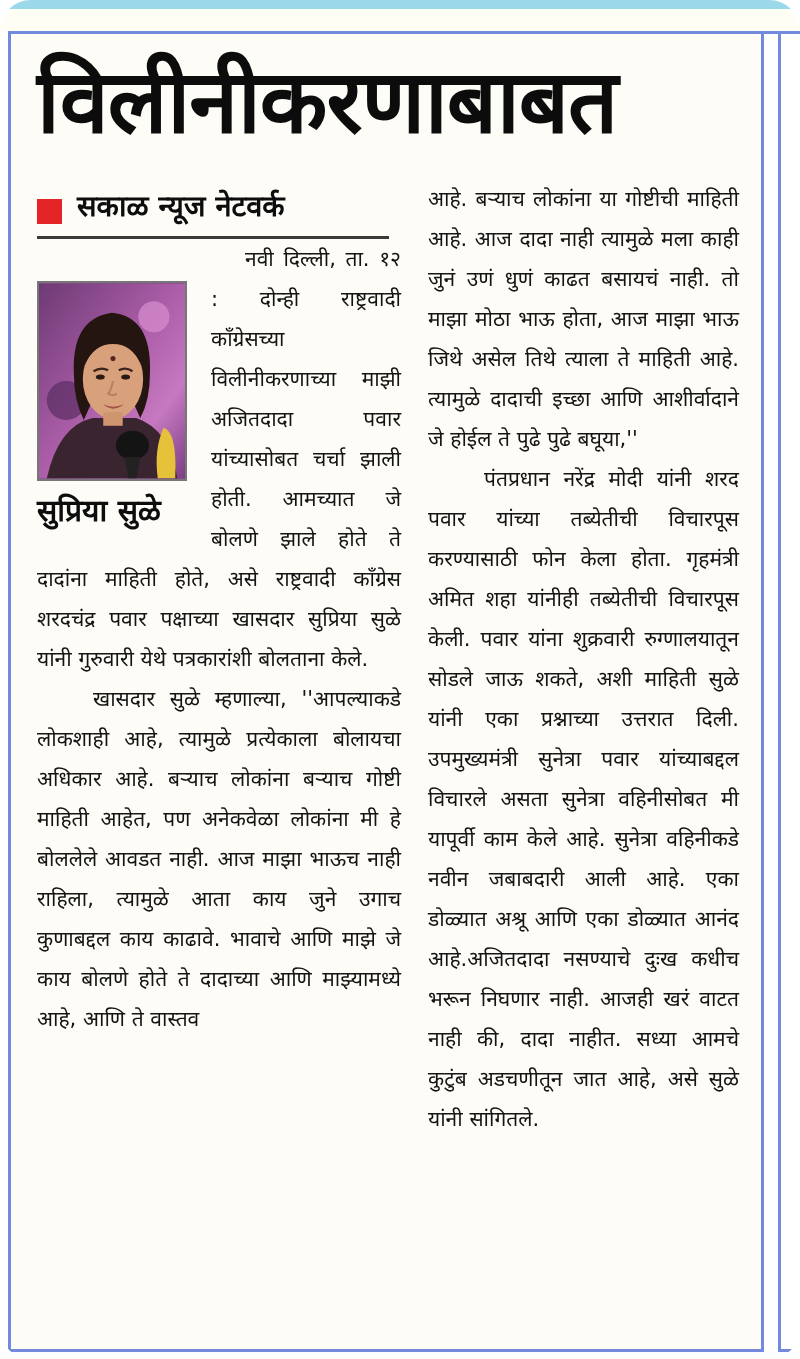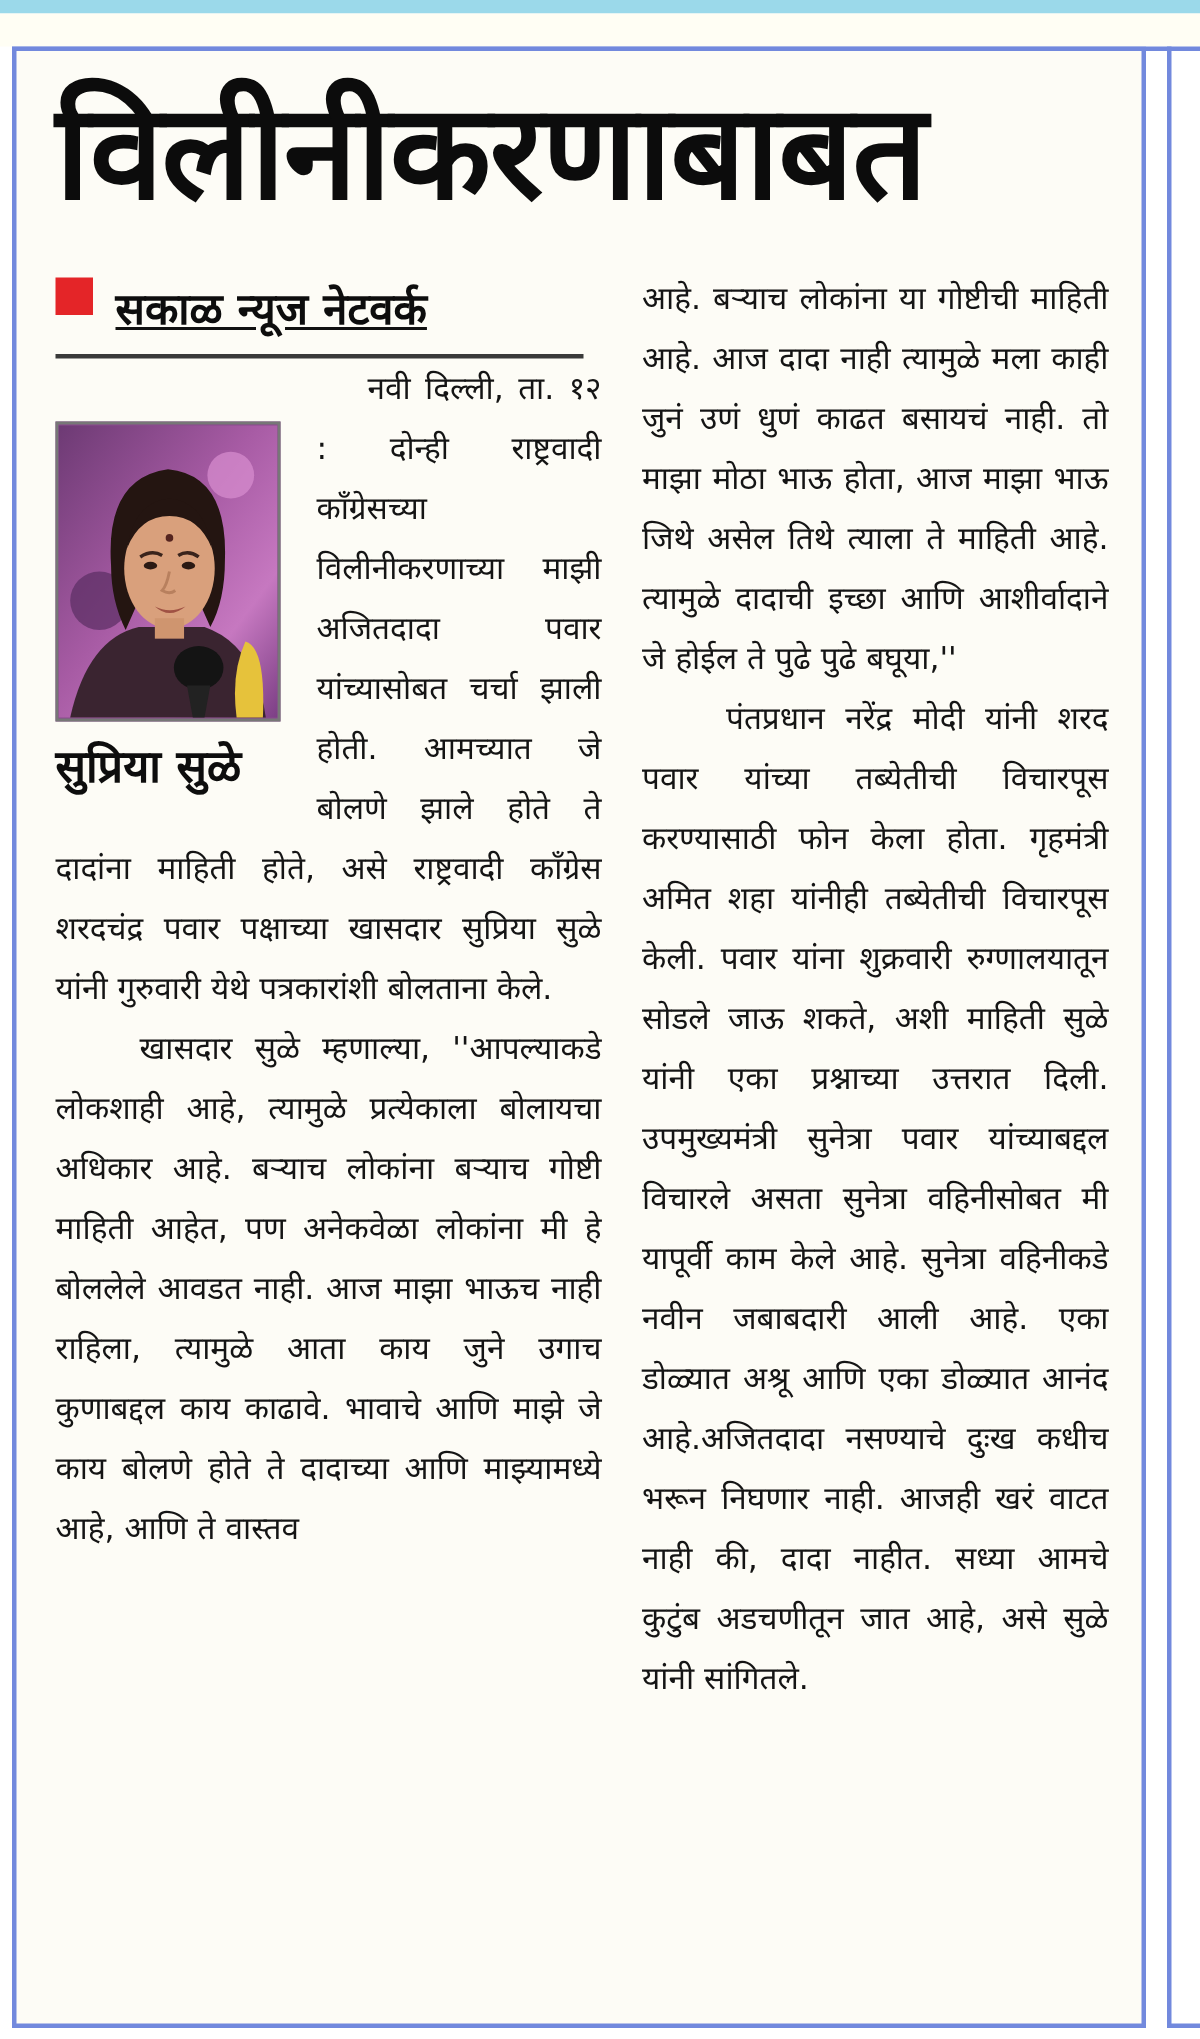--- a/index.html
+++ b/index.html
@@ -1,18 +1,18 @@
 <!DOCTYPE html>
 <html><head>
 <meta charset="utf-8">
 <style>
   html,body{margin:0;padding:0;background:#ffffff;}
   .screen{
     position:relative;width:800px;height:1359px;overflow:hidden;
-    background:#ffffff;font-family:"DejaVu Sans",sans-serif;color:#111;
+    background:#ffffff;font-family:"DejaVu Sans",sans-serif;color:#111;border-radius:31px;
   }
   .top-bar{position:absolute;top:0;left:0;width:800px;height:9px;background:#9bd9ea;}
   .ivory-strip{position:absolute;top:9px;left:0;width:800px;height:22px;background:#fffef4;}
   .frame-top-line{position:absolute;top:31px;left:8px;width:792px;height:3px;background:#7289dd;}
   .side-line{position:absolute;top:31px;left:778px;width:3px;height:1321px;background:#7289dd;}
   .side-line-bottom{position:absolute;top:1349px;left:778px;width:22px;height:3px;background:#7289dd;}
 
   .article-box{
     position:absolute;left:8px;top:31px;width:756px;height:1321px;
     box-sizing:border-box;border:3px solid #7289dd;background:#fdfcf6;
@@ -28,21 +28,21 @@
     display:flex;gap:27px;padding:0 22px 0 26px;margin-top:26px;
   }
   .col-left{width:364px;flex:0 0 364px;}
   .col-right{flex:1;min-width:0;}
   .para{
     font-size:21px;line-height:40px;text-align:justify;margin:0;color:#141414;
     font-family:"DejaVu Sans",sans-serif;
   }
   .indent1{text-indent:34px;}
   .indent2{text-indent:56px;}
-  .byline{display:flex;align-items:flex-start;gap:15px;margin-top:6px;text-decoration:underline;}
+  .byline{display:flex;align-items:flex-end;gap:15px;margin-top:6px;}
   .byline .bullet{width:25px;height:25px;background:#e42528;flex:0 0 25px;}
   .byline-text{font-size:29px;font-weight:bold;color:#0d0d0d;}
   .byline-rule{height:0;border-bottom:3px solid #3a3a3a;margin:12px 0 0 0;width:352px;}
   figure.photo{
     float:left;width:160px;margin:42px 14px 4px 0;padding:0;
   }
   .photo-img{
     width:150px;height:200px;box-sizing:border-box;border:2px solid #777;
     background:#8a4a8e;display:block;
   }

